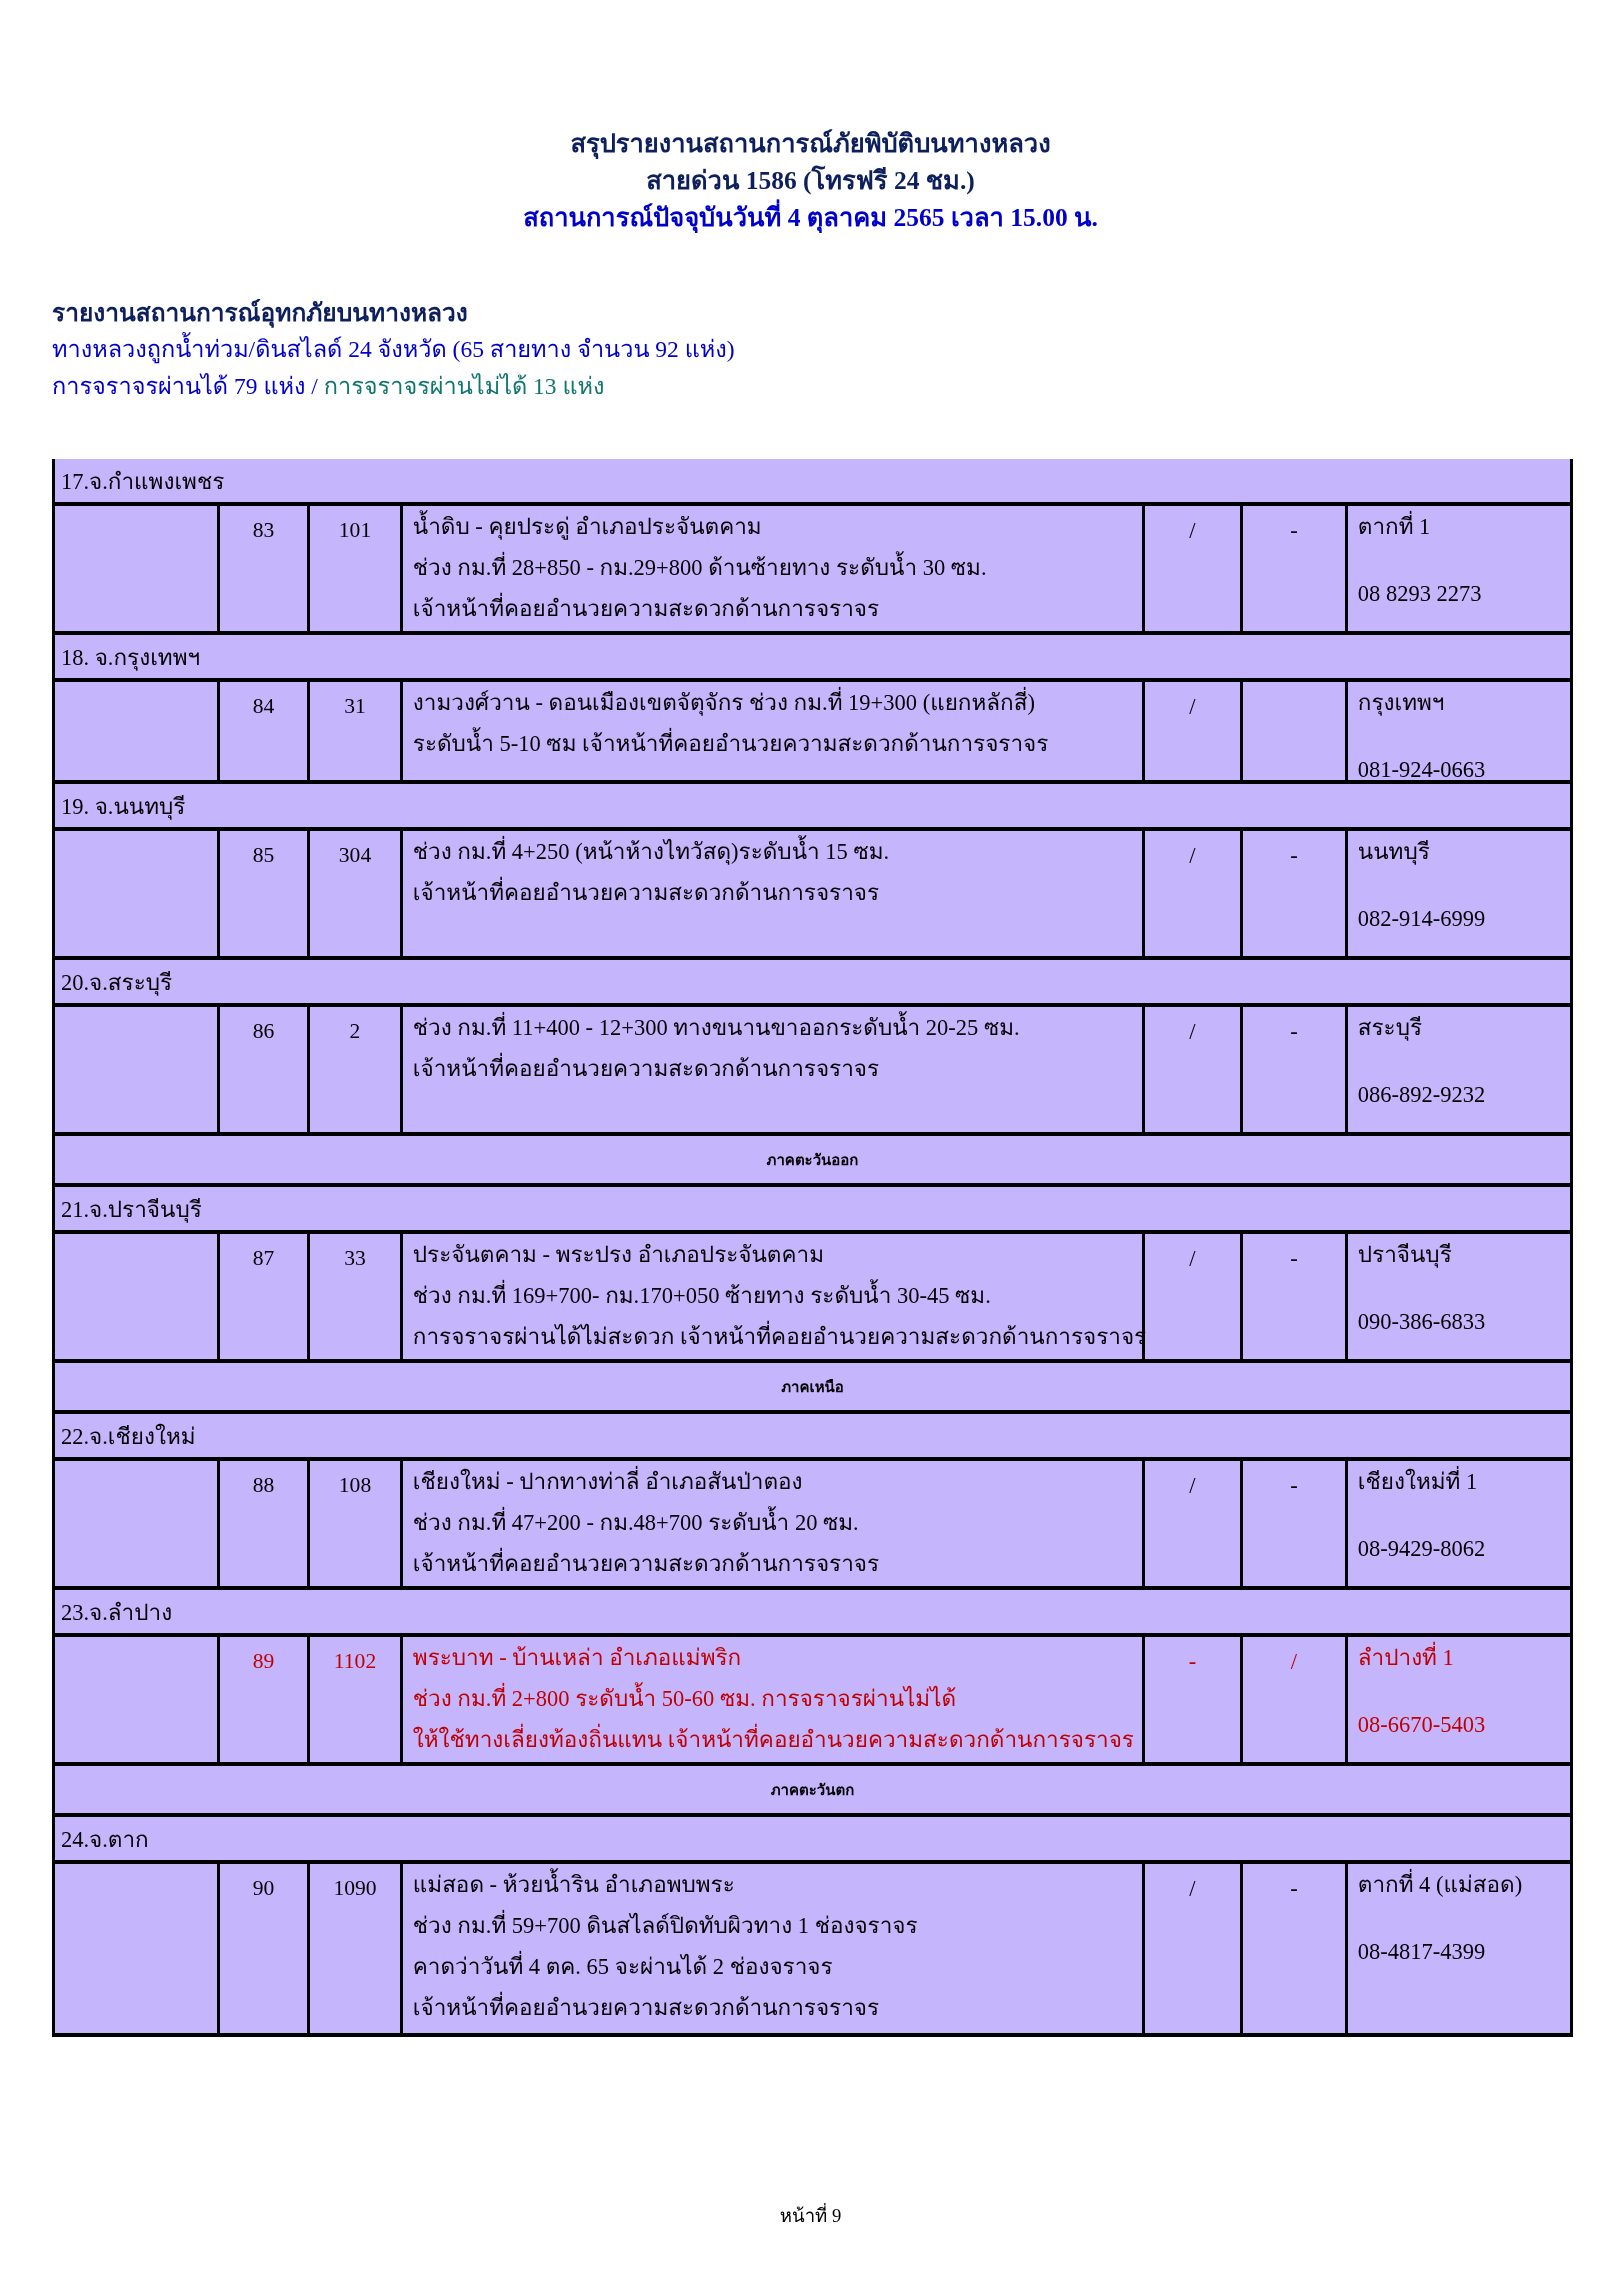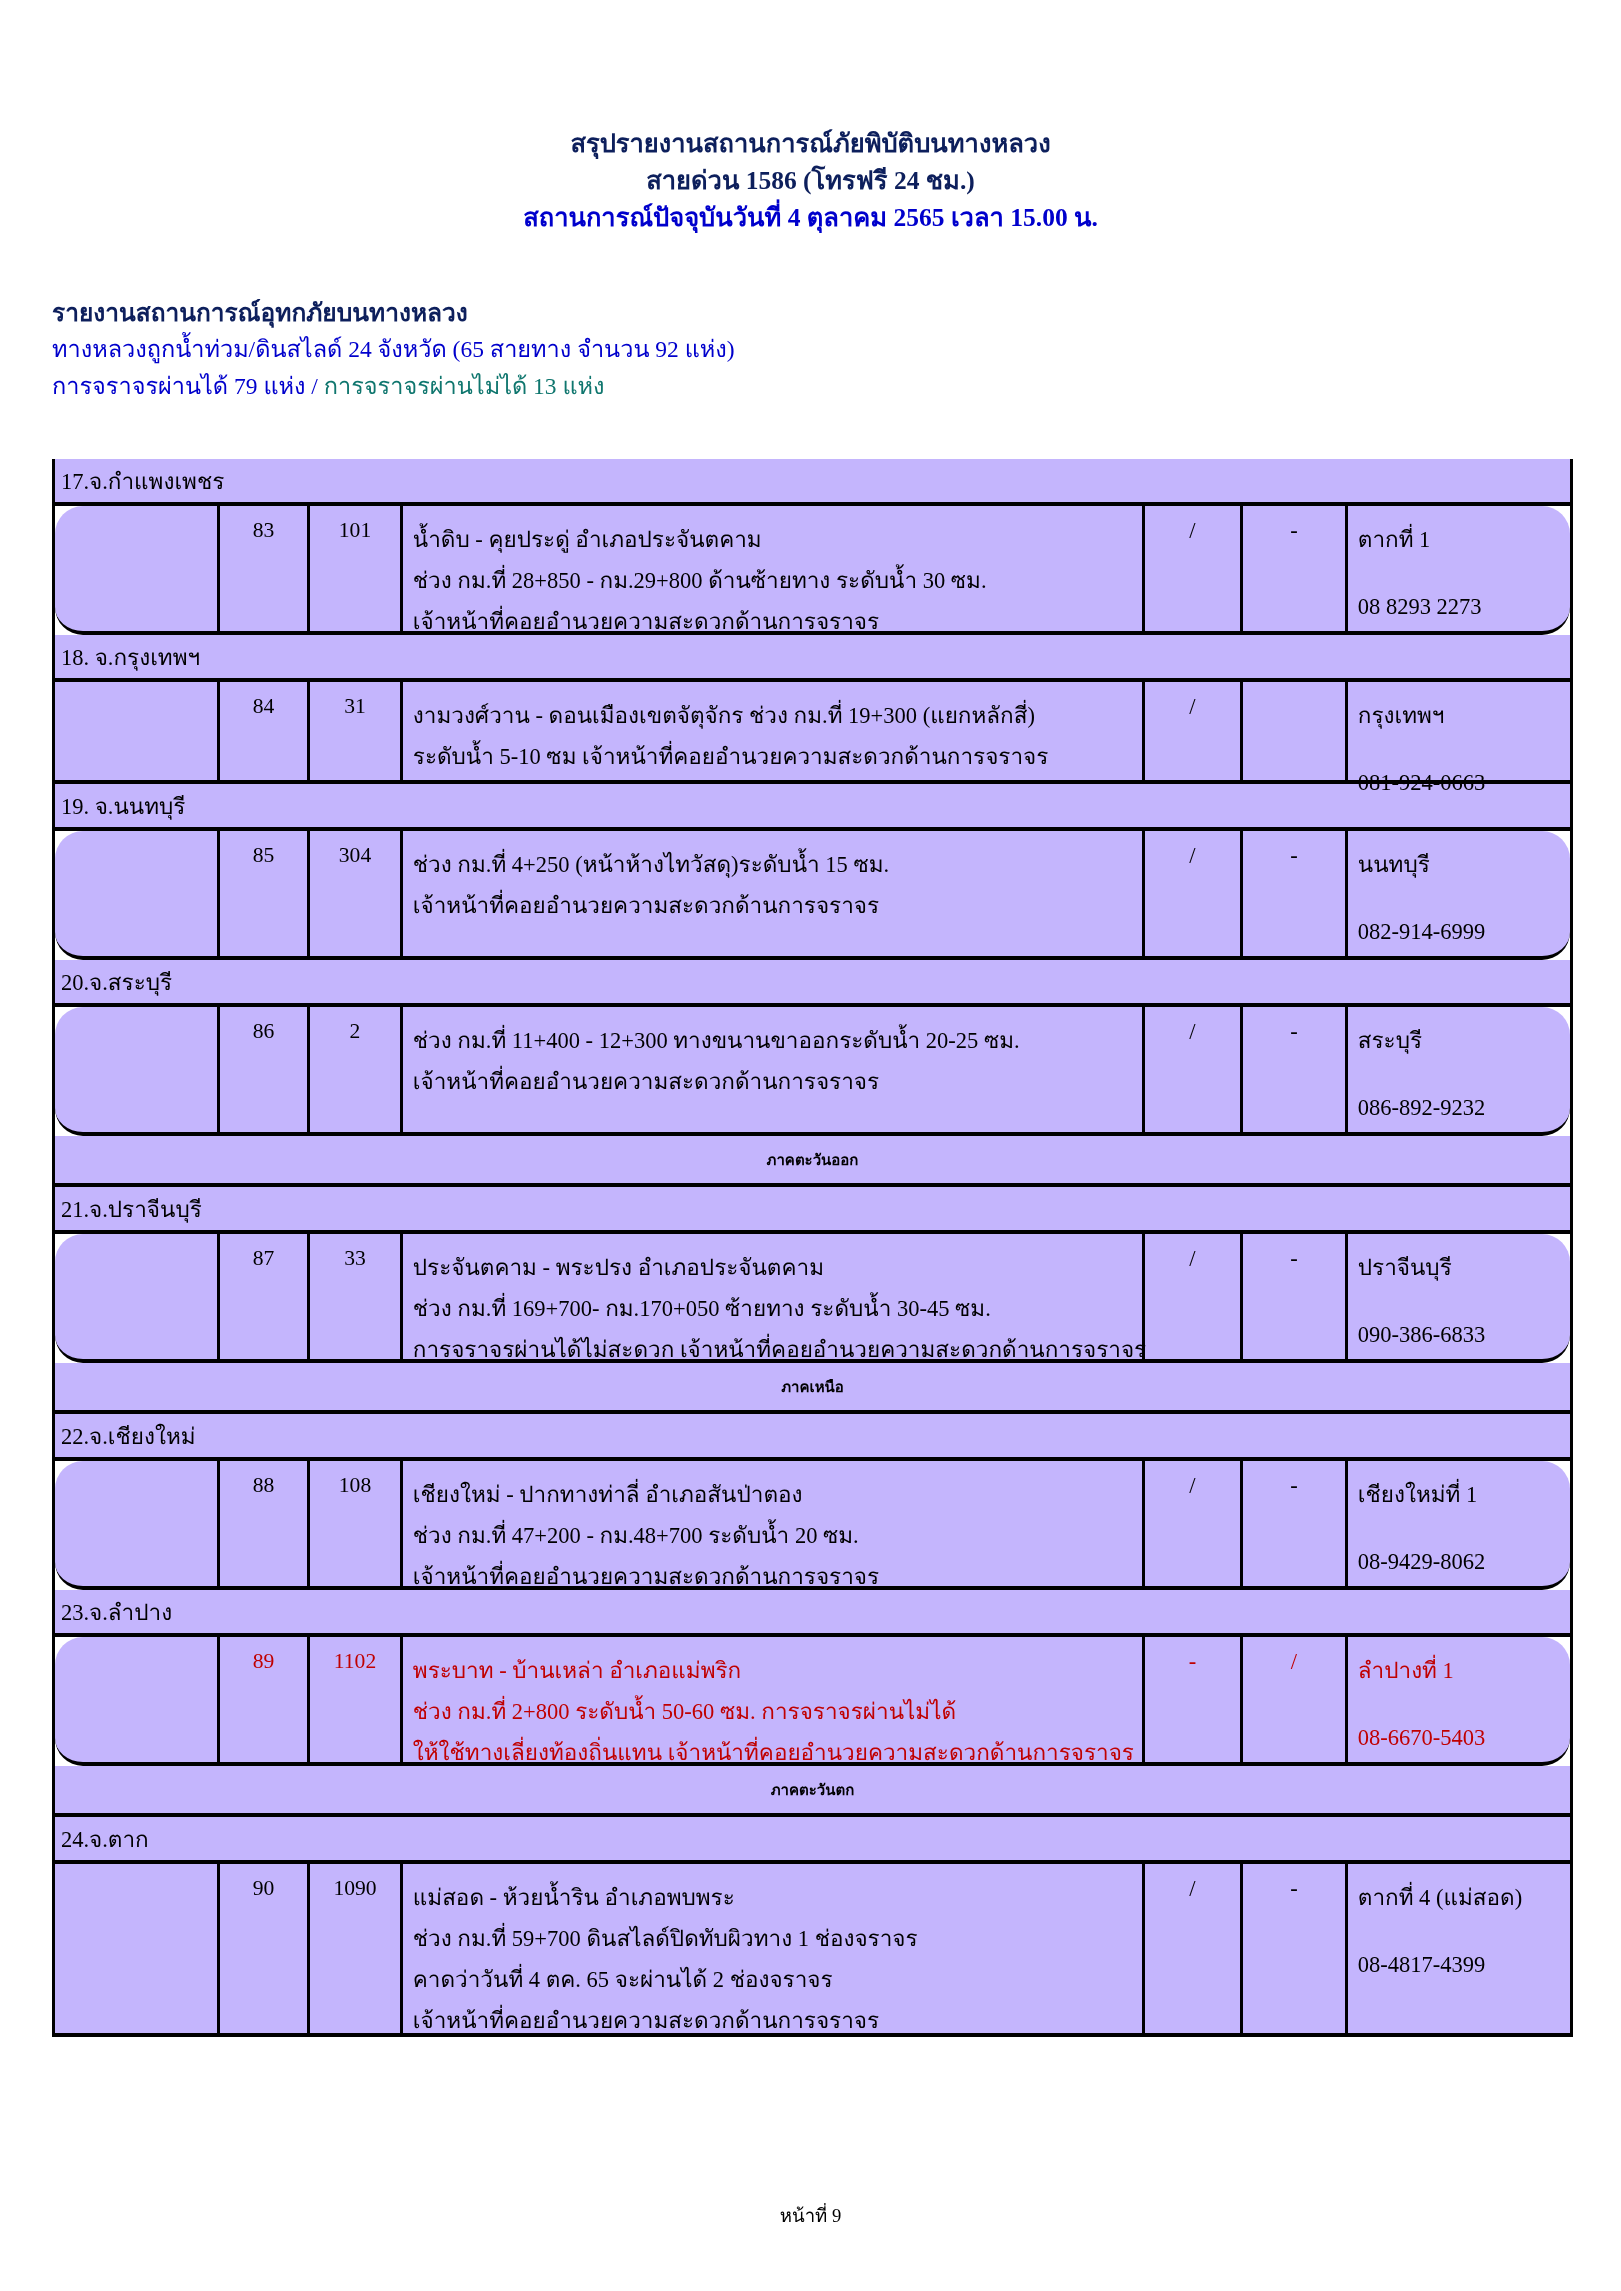--- a/index.html
+++ b/index.html
@@ -19,25 +19,25 @@
   
   .report-table {
     position:absolute; top:459px; left:52px; width:1521px;
     box-sizing:border-box; border-left:3.9px solid #000; border-right:3.9px solid #000;
     font-size:22.5px;
   }
   .trow { display:flex; box-sizing:border-box; border-bottom:4.9px solid #000; background:#c4b5fd; }
   .trow.group   { height:47px; align-items:center; padding-left:5.9px; font-size:22.5px; }
   .trow.section { height:51px; align-items:center; justify-content:center; font-weight:bold; font-size:15px; }
   .trow.data.lines-2 { height:102px; }
-  .trow.data.lines-3 { height:129px;border-radius:28px; }
+  .trow.data.lines-3 { height:129px; }
   .trow.data.lines-4 { height:173px; }
   .trow.data.red-row { color:#c00000; }
   .cell { box-sizing:border-box; }
-  .data .cell { border-right:3.9px solid #000; padding-top:13px; }
+  .data .cell { border-right:3.9px solid #000; padding-top:0; }
   .data .cell:last-child { border-right:none; }
   .c1 { width:165px; }
   .c2 { width:90px;  text-align:center; font-size:21.6px; padding-top:11.8px !important; }
   .c3 { width:93px;  text-align:center; font-size:21.6px; padding-top:11.8px !important; }
   .c4 { width:742px; padding-left:9.8px; }
   .c5 { width:98px; text-align:center; padding-top:11.8px !important; }
   .c6 { width:105px; text-align:center; padding-top:11.8px !important; }
   .c7 { width:221px; padding-left:9.8px; }
   .desc-line { line-height:41px; height:41px; white-space:nowrap; }
   .office-name  { line-height:41px; height:41px; white-space:nowrap; }

